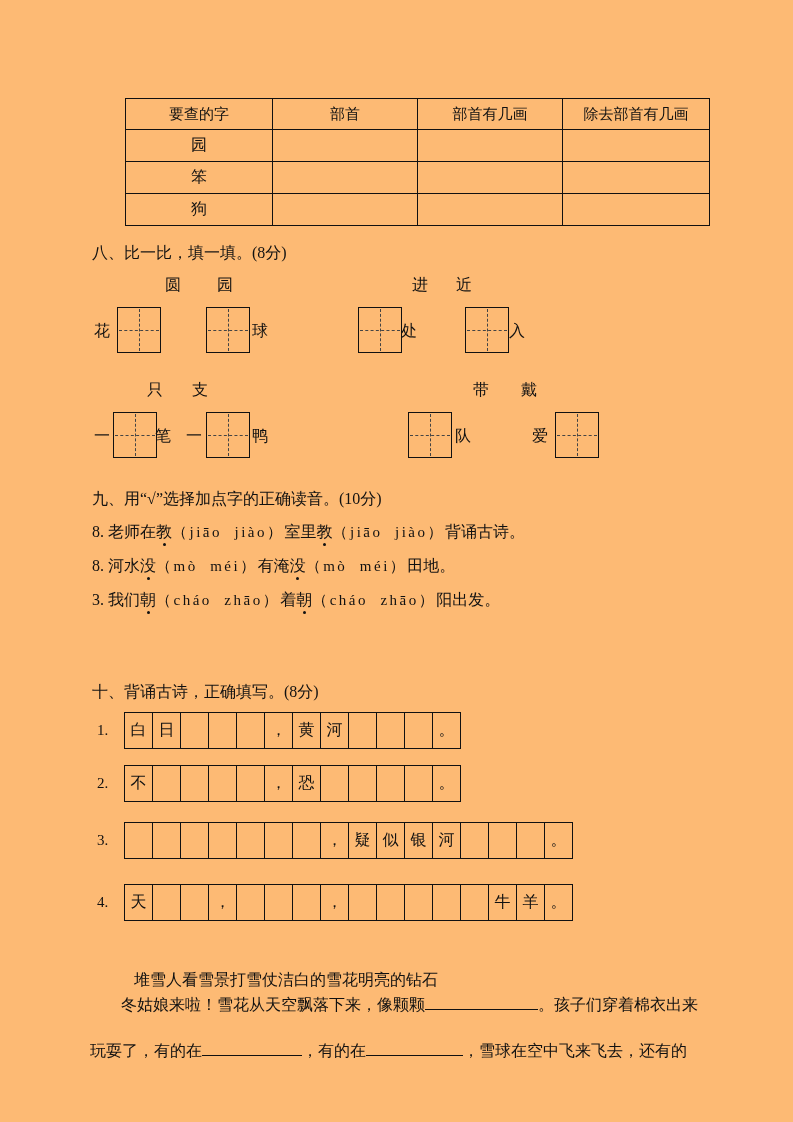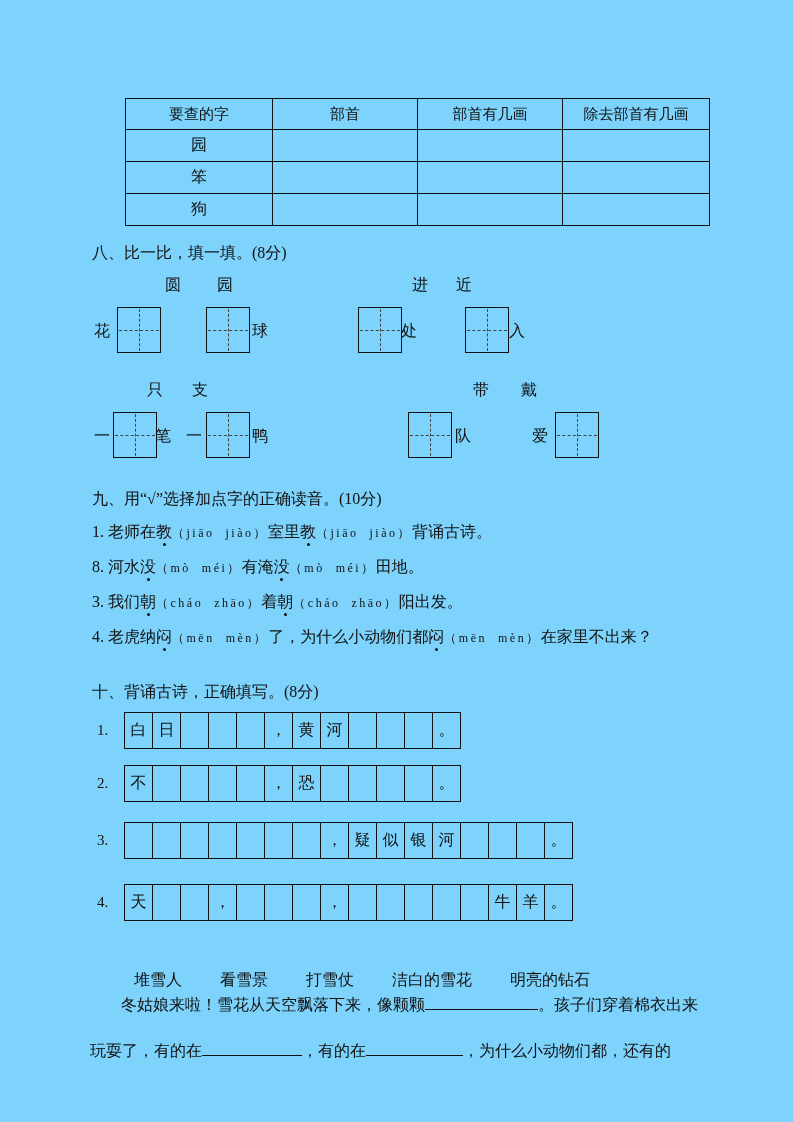--- a/index.html
+++ b/index.html
@@ -1,16 +1,16 @@
 <!DOCTYPE html>
 <html><head>
 <meta charset="utf-8">
 <style>
   html,body{margin:0;padding:0;background:#fff;}
-  .page{position:relative;width:793px;height:1122px;background:#7dd3fc;color:#111;
+  .page{position:relative;width:793px;height:1122px;background:#fdba74;color:#111;
         font-family:"Liberation Serif","DejaVu Serif",serif;font-size:16px;overflow:hidden;}
 
   
   table.radical{position:absolute;top:98px;left:125px;border-collapse:collapse;table-layout:fixed;}
   table.radical th,table.radical td{border:1.5px solid #111;font-weight:normal;text-align:center;padding:0;}
   table.radical th{height:30px;font-size:15px;}
   table.radical td{height:31px;font-size:16px;}
   .cw1{width:146px}.cw2{width:144px}.cw3{width:144px}.cw4{width:146px}
 
   .sec-t{position:absolute;font-size:16px;white-space:nowrap;}
@@ -20,35 +20,35 @@
   .s8 .p{position:absolute;white-space:nowrap;}
   .tzg{position:absolute;width:44px;height:46px;border:1.5px solid #111;box-sizing:border-box;}
   .tzg i{position:absolute;display:block;}
   .tzg .h{left:1px;right:1px;top:50%;border-top:1px dashed #444;}
   .tzg .v{top:1px;bottom:1px;left:50%;border-left:1px dashed #444;}
 
   
   .s9{position:absolute;top:488px;left:92px;line-height:21px;}
   .s9 .line{margin-bottom:12px;white-space:nowrap;}
   .s9 .t9{}
-  .py{font-size:12px;letter-spacing:2.5px;white-space:pre;}
+  .py{font-size:15px;letter-spacing:2.5px;white-space:pre;}
   .dotc{position:relative;display:inline-block;}
   .dotc::after{content:"";position:absolute;left:50%;bottom:-4px;width:3px;height:3px;
                margin-left:-1.5px;background:#111;border-radius:50%;}
 
   
   .grow{position:absolute;left:97px;display:flex;align-items:center;}
   .gnum{width:24px;font-size:15px;margin-right:3px;}
   .grid{display:flex;}
   .gcell{width:27px;height:35px;border:1px solid #111;margin-left:-1px;
          display:flex;align-items:center;justify-content:center;font-size:16px;}
   .grid .gcell:first-child{margin-left:0;}
 
   
-  .phrases{position:absolute;top:970px;left:134px;display:flex;gap:38px;white-space:nowrap;}
+  .phrases{position:absolute;top:970px;left:134px;display:flex;white-space:nowrap;}
   .para{position:absolute;white-space:nowrap;}
   .blank{display:inline-block;border-bottom:1.5px solid #111;height:15px;vertical-align:baseline;}
   .bl1{width:113px}.bl2{width:100px}.bl3{width:97px}
 </style>
 </head>
 <body>
 
 <div class="page">
 
   <table class="radical">
@@ -138,30 +138,27 @@
     <span class="p" style="left:155px;top:156px">笔</span>
     <span class="p" style="left:186px;top:156px">一</span>
     <span class="p" style="left:252px;top:156px">鸭</span>
     <span class="p" style="left:455px;top:156px">队</span>
     <span class="p" style="left:532px;top:156px">爱</span>
   </div>
 
   <div class="s9">
     <div class="line t9">九、用“√”选择加点字的正确读音。(10分)</div>
     <div class="line">
-      <span>1. 老师在</span><span class="dotc">教</span><span class="py">（jiāo  jiào）</span><span>室里</span><span class="dotc">教</span><span class="py">（jiāo  jiào）</span><span>背诵古诗。</span>
+      <span>8. 老师在</span><span class="dotc">教</span><span class="py">（jiāo  jiào）</span><span>室里</span><span class="dotc">教</span><span class="py">（jiāo  jiào）</span><span>背诵古诗。</span>
     </div>
     <div class="line">
       <span>8. 河水</span><span class="dotc">没</span><span class="py">（mò  méi）</span><span>有淹</span><span class="dotc">没</span><span class="py">（mò  méi）</span><span>田地。</span>
     </div>
     <div class="line">
       <span>3. 我们</span><span class="dotc">朝</span><span class="py">（cháo  zhāo）</span><span>着</span><span class="dotc">朝</span><span class="py">（cháo  zhāo）</span><span>阳出发。</span>
-    </div>
-    <div class="line">
-      <span>4. 老虎纳</span><span class="dotc">闷</span><span class="py">（mēn  mèn）</span><span>了，为什么小动物们都</span><span class="dotc">闷</span><span class="py">（mēn  mèn）</span><span>在家里不出来？</span>
     </div>
   </div>
 
   <div class="sec-t" style="top:682px;left:92px">十、背诵古诗，正确填写。(8分)</div>
   <div class="grow" style="top:712px">
     <span class="gnum">1.</span>
     <div class="grid">
         <span class="gcell">白</span>
         <span class="gcell">日</span>
         <span class="gcell"></span>
@@ -240,16 +237,16 @@
       <span class="phrase">堆雪人</span>
       <span class="phrase">看雪景</span>
       <span class="phrase">打雪仗</span>
       <span class="phrase">洁白的雪花</span>
       <span class="phrase">明亮的钻石</span>
     </div>
   <div class="para" style="top:994px;left:121px">
     <span>冬姑娘来啦！雪花从天空飘落下来，像颗颗</span><span class="blank bl1"></span><span>。孩子们穿着棉衣出来</span>
   </div>
   <div class="para" style="top:1040px;left:90px">
-    <span>玩耍了，有的在</span><span class="blank bl2"></span><span>，有的在</span><span class="blank bl3"></span><span>，为什么小动物们都，还有的</span>
+    <span>玩耍了，有的在</span><span class="blank bl2"></span><span>，有的在</span><span class="blank bl3"></span><span>，雪球在空中飞来飞去，还有的</span>
   </div>
 
 </div>
 
 </body></html>

